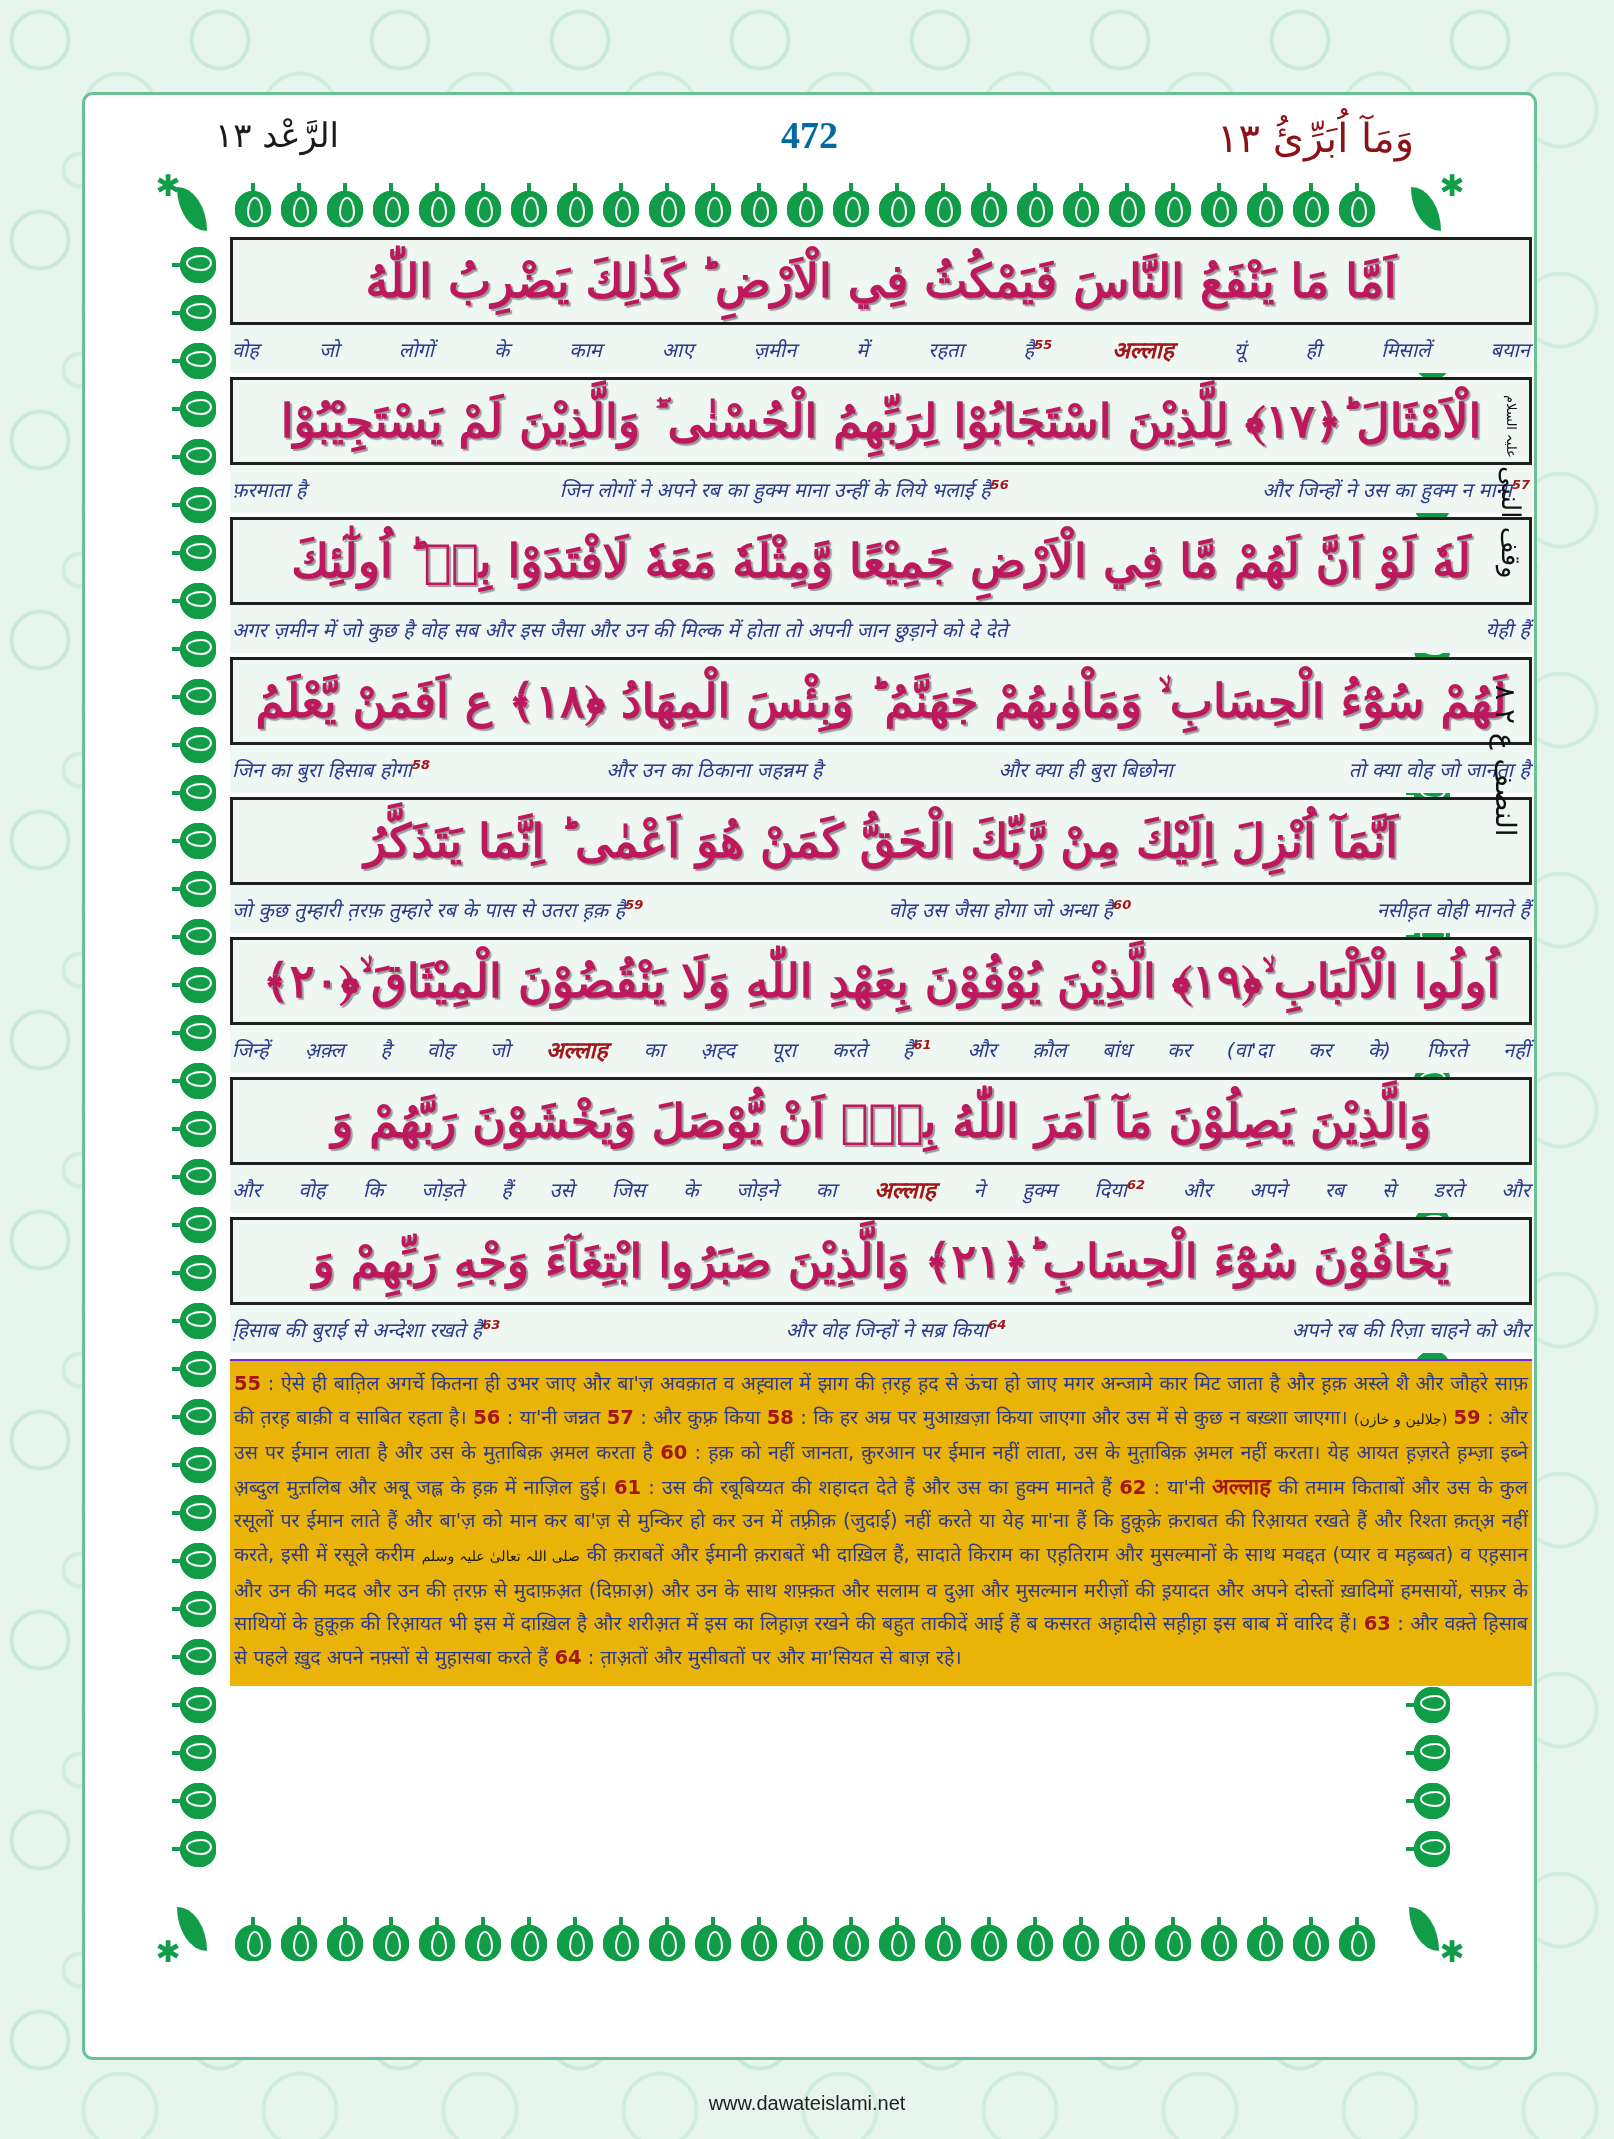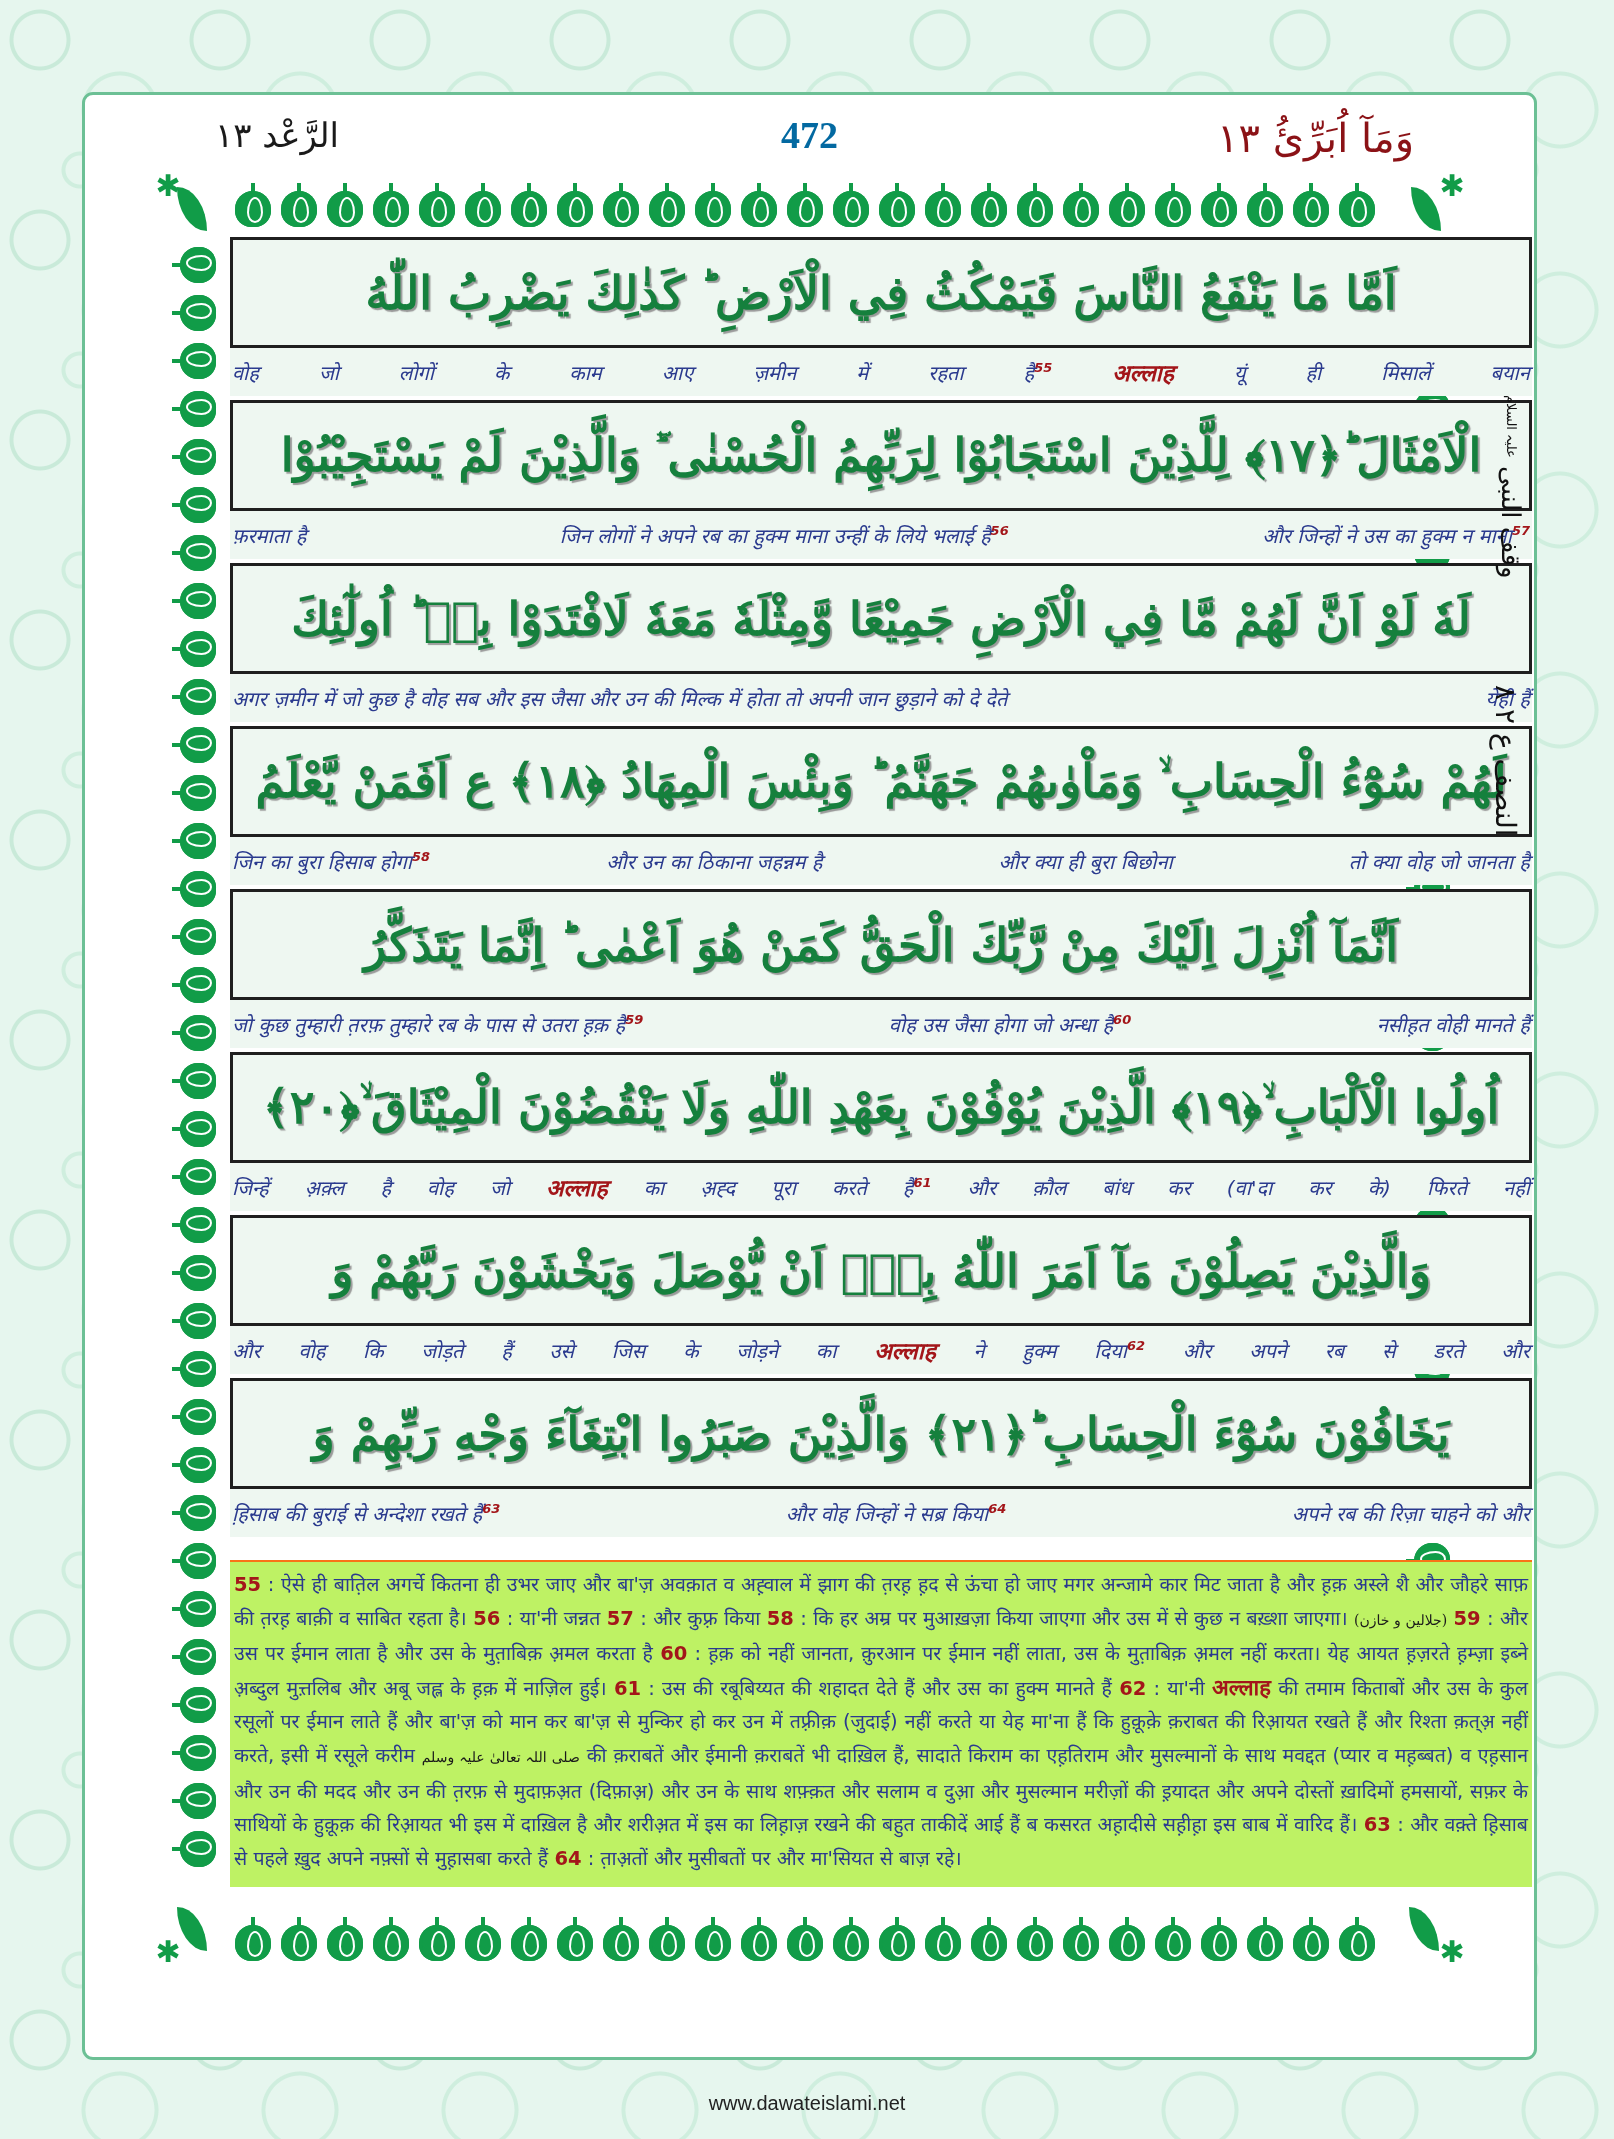--- a/index.html
+++ b/index.html
@@ -32,33 +32,33 @@
   .motif .b::after { content:""; position:absolute; left:16px; top:-8px; width:4px; height:10px; background:#119c48; }
   .motif.h .b { transform: rotate(0deg); }
   .motif.v { width: 50px; height: 40px; }
   .motif.v .b { transform: rotate(-90deg); left:7px; top:2px; }
   .corner { position: absolute; width: 60px; height: 60px; }
   .corner .star { position:absolute; width: 26px; height: 26px; color:#119c48; font-size: 30px; line-height: 26px; text-align:center; }
   .corner .leaf { position:absolute; width: 30px; height: 44px; background:#119c48; border-radius: 0 100% 0 100%; }
 
   .content { position: absolute; left: 145px; top: 142px; width: 1302px; }
   .ayah {
-    border: 3px solid #1f1f1f; background: #eef7f1; height: 111px;
+    border: 3px solid #1f1f1f; background: #eef7f1; height: 88px;
     display: flex; align-items: center; justify-content: center;
-    direction: rtl; font-family: "DejaVu Serif", serif; font-size: 46px; font-weight: bold; color: #15803d;
+    direction: rtl; font-family: "DejaVu Serif", serif; font-size: 46px; font-weight: bold; color: #be185d;
     white-space: nowrap; overflow: hidden; padding: 0 10px; text-shadow: 2px 2px 1px #9a9a9a;
   }
   .trans {
     background: #eef7f1; height: 48px; display: flex; align-items: center; justify-content: space-between;
     font-family: "DejaVu Sans", sans-serif; font-size: 20px; color: #2a3a8e; padding: 0 2px; white-space: nowrap; margin-bottom: 4px; font-style: italic;
   }
   .trans .allah { color: #a3161a; font-weight: bold; font-size: 23px; }
   .trans sup, .notes sup { color: #a3161a; font-weight: bold; font-size: 13px; }
   .notes {
-    margin-top: 23px; border-top: 2px solid #f97316; background: #bef264; padding: 6px 4px 12px 4px;
+    margin-top: 6px; border-top: 2px solid #6d28d9; background: #eab308; padding: 6px 4px 12px 4px;
     font-family: "DejaVu Sans", sans-serif; font-size: 19.5px; color: #2a3a8e; line-height: 33.6px; text-align: justify;
   }
   .notes .num { color: #a3161a; font-weight: bold; }
   .notes .allah { color: #a3161a; font-weight: bold; font-size: 22px; }
   .notes .arabic-small { font-family: "DejaVu Serif", serif; font-size: 14px; color: #1a1a1a; direction: rtl; unicode-bidi: isolate; }
 
   .side { position: absolute; font-family: "DejaVu Serif", serif; color: #111; }
   .side-top { right: 8px; top: 300px; writing-mode: vertical-rl; font-size: 26px; }
   .side-top .small { font-size: 13px; }
   .side-bot { right: 12px; top: 590px; writing-mode: vertical-rl; font-size: 28px; }

